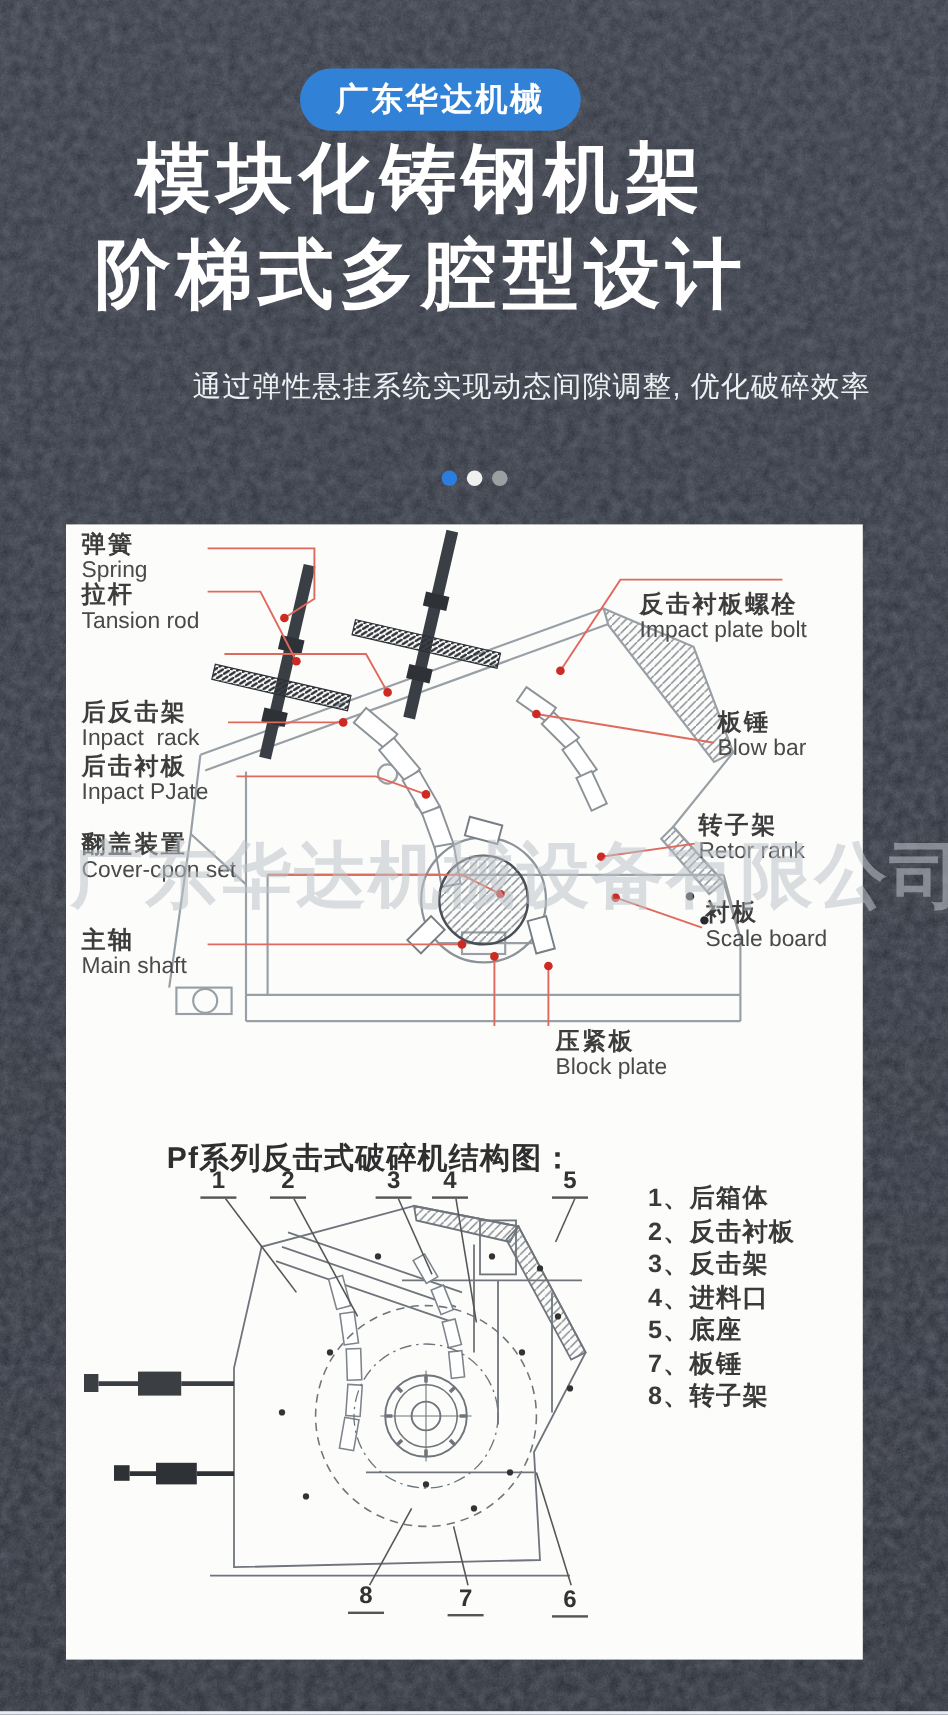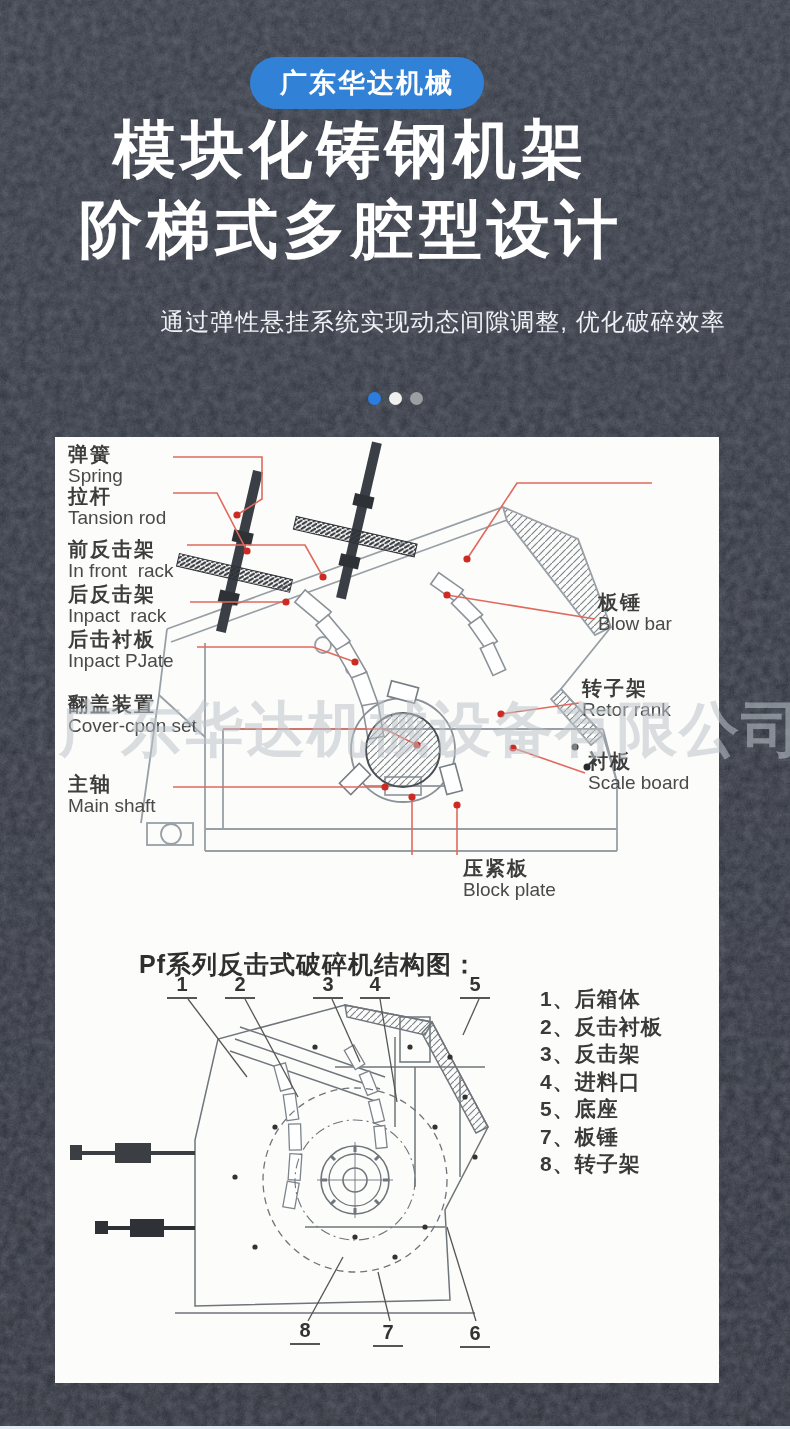--- a/index.html
+++ b/index.html
@@ -170,26 +170,26 @@
         <circle cx="392" cy="158" r="3.6"></circle>
           <circle cx="446" cy="277" r="3.6"></circle>
         <circle cx="458" cy="311" r="3.6"></circle>
           <circle cx="357" cy="360" r="3.6"></circle>
         <circle cx="402" cy="368" r="3.6"></circle>
       </g>
     </svg>
 
     <div class="lbl" style="left:13px;top:6px"><div class="cn">弹簧</div><div class="en">Spring</div></div>
     <div class="lbl" style="left:13px;top:48px"><div class="cn">拉杆</div><div class="en">Tansion rod</div></div>
-    <div class="lbl" style="left:13px;top:101px"><div class="cn">前反击架</div><div class="en">In front  rack</div></div>
     <div class="lbl" style="left:13px;top:146px"><div class="cn">后反击架</div><div class="en">Inpact  rack</div></div>
     <div class="lbl" style="left:13px;top:191px"><div class="cn">后击衬板</div><div class="en">Inpact PJate</div></div>
     <div class="lbl" style="left:13px;top:256px"><div class="cn">翻盖装置</div><div class="en">Cover-cpon set</div></div>
     <div class="lbl" style="left:13px;top:336px"><div class="cn">主轴</div><div class="en">Main shaft</div></div>
 
+    <div class="lbl" style="left:478px;top:56px"><div class="cn">反击衬板螺栓</div><div class="en">Impact plate bolt</div></div>
     <div class="lbl" style="left:543px;top:154px"><div class="cn">板锤</div><div class="en">Blow bar</div></div>
     <div class="lbl" style="left:527px;top:240px"><div class="cn">转子架</div><div class="en">Retor rank</div></div>
     <div class="lbl" style="left:533px;top:313px"><div class="cn">衬板</div><div class="en">Scale board</div></div>
 
     <div class="lbl" style="left:408px;top:420px"><div class="cn">压紧板</div><div class="en">Block plate</div></div>
   </div>
 
   <div class="diagram d2">
     <div class="d2-title">Pf系列反击式破碎机结构图：</div>
 

